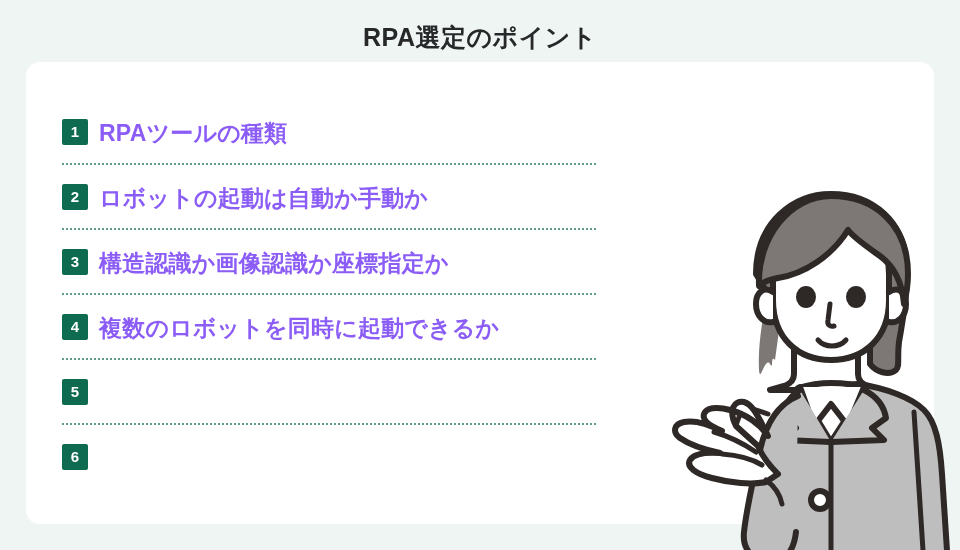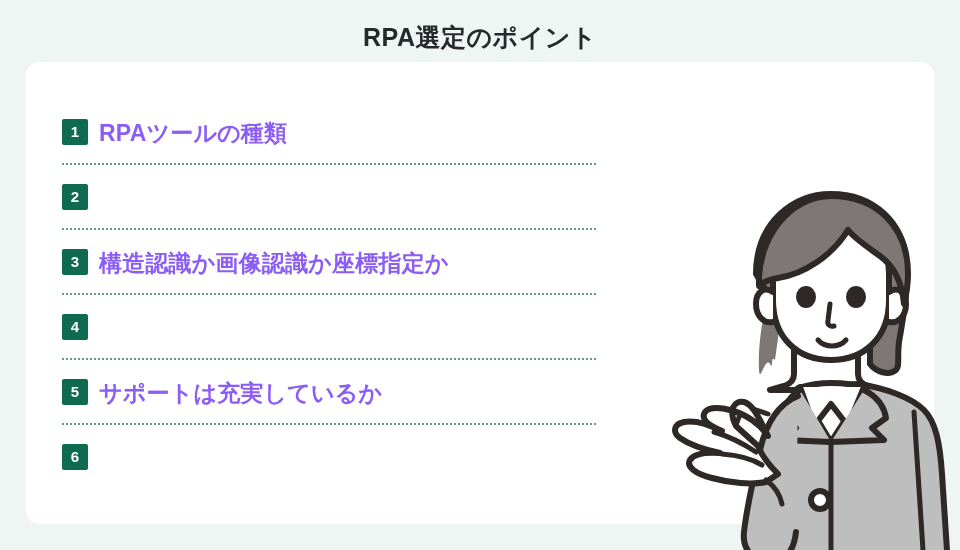--- a/index.html
+++ b/index.html
@@ -123,37 +123,38 @@
     <ul class="point-list">
 
       <li class="point-row">
         <span class="badge">1</span>
         <span class="point-label">RPAツールの種類</span>
         <span class="sep"></span>
       </li>
 
       <li class="point-row">
         <span class="badge">2</span>
+        <span class="point-label">ロボットの起動は自動か手動か</span>
         <span class="sep"></span>
       </li>
 
       <li class="point-row">
         <span class="badge">3</span>
         <span class="point-label">構造認識か画像認識か座標指定か</span>
         <span class="sep"></span>
       </li>
 
       <li class="point-row">
         <span class="badge">4</span>
+        <span class="point-label">複数のロボットを同時に起動できるか</span>
         <span class="sep"></span>
       </li>
 
       <li class="point-row">
         <span class="badge">5</span>
-        <span class="point-label">サポートは充実しているか</span>
         <span class="sep"></span>
       </li>
 
       <li class="point-row">
         <span class="badge">6</span>
 
       </li>
 
     </ul>
 

